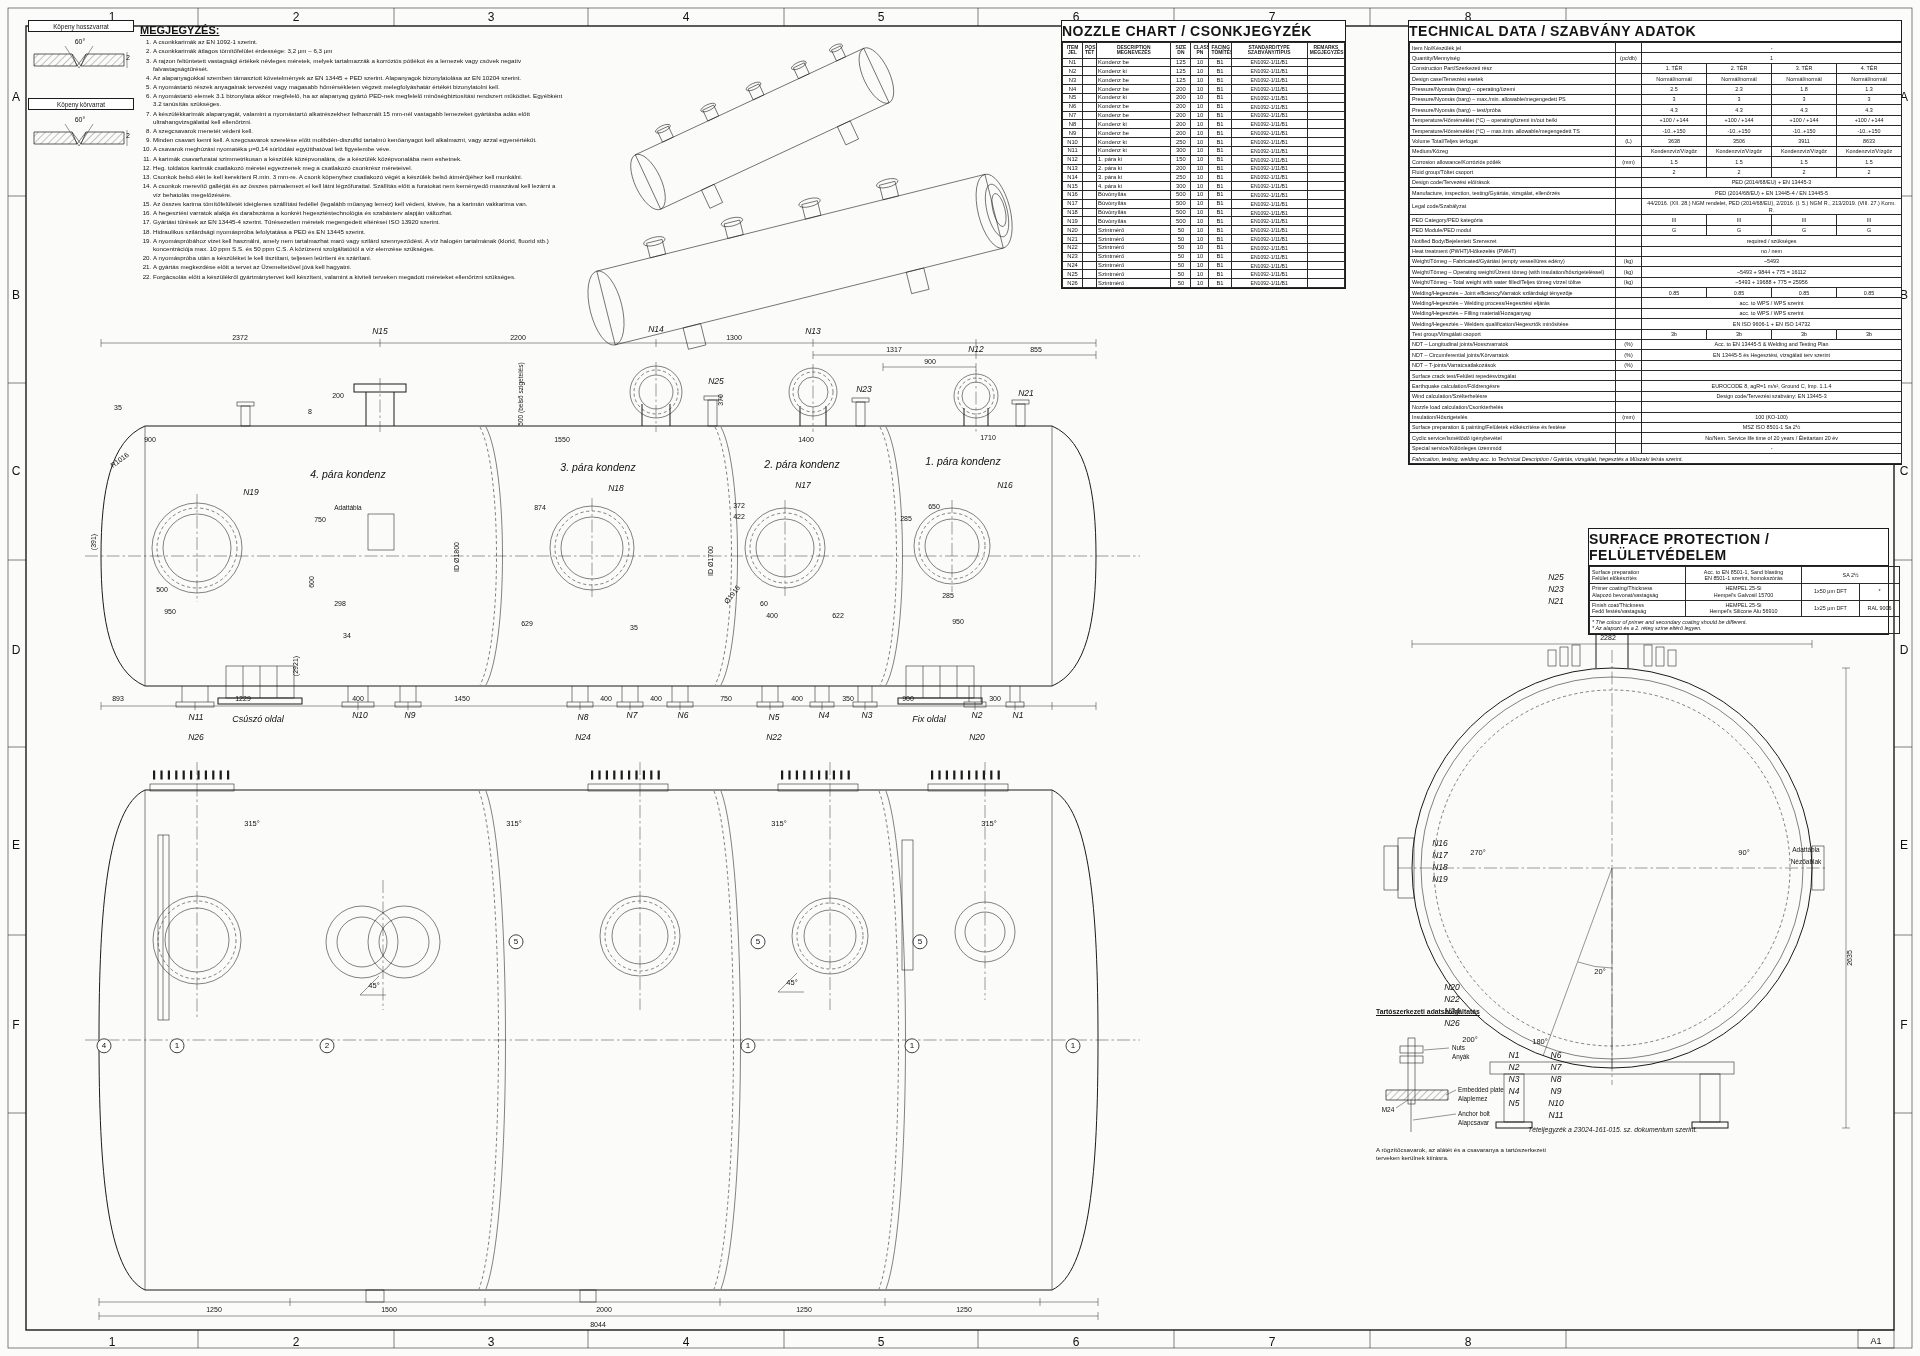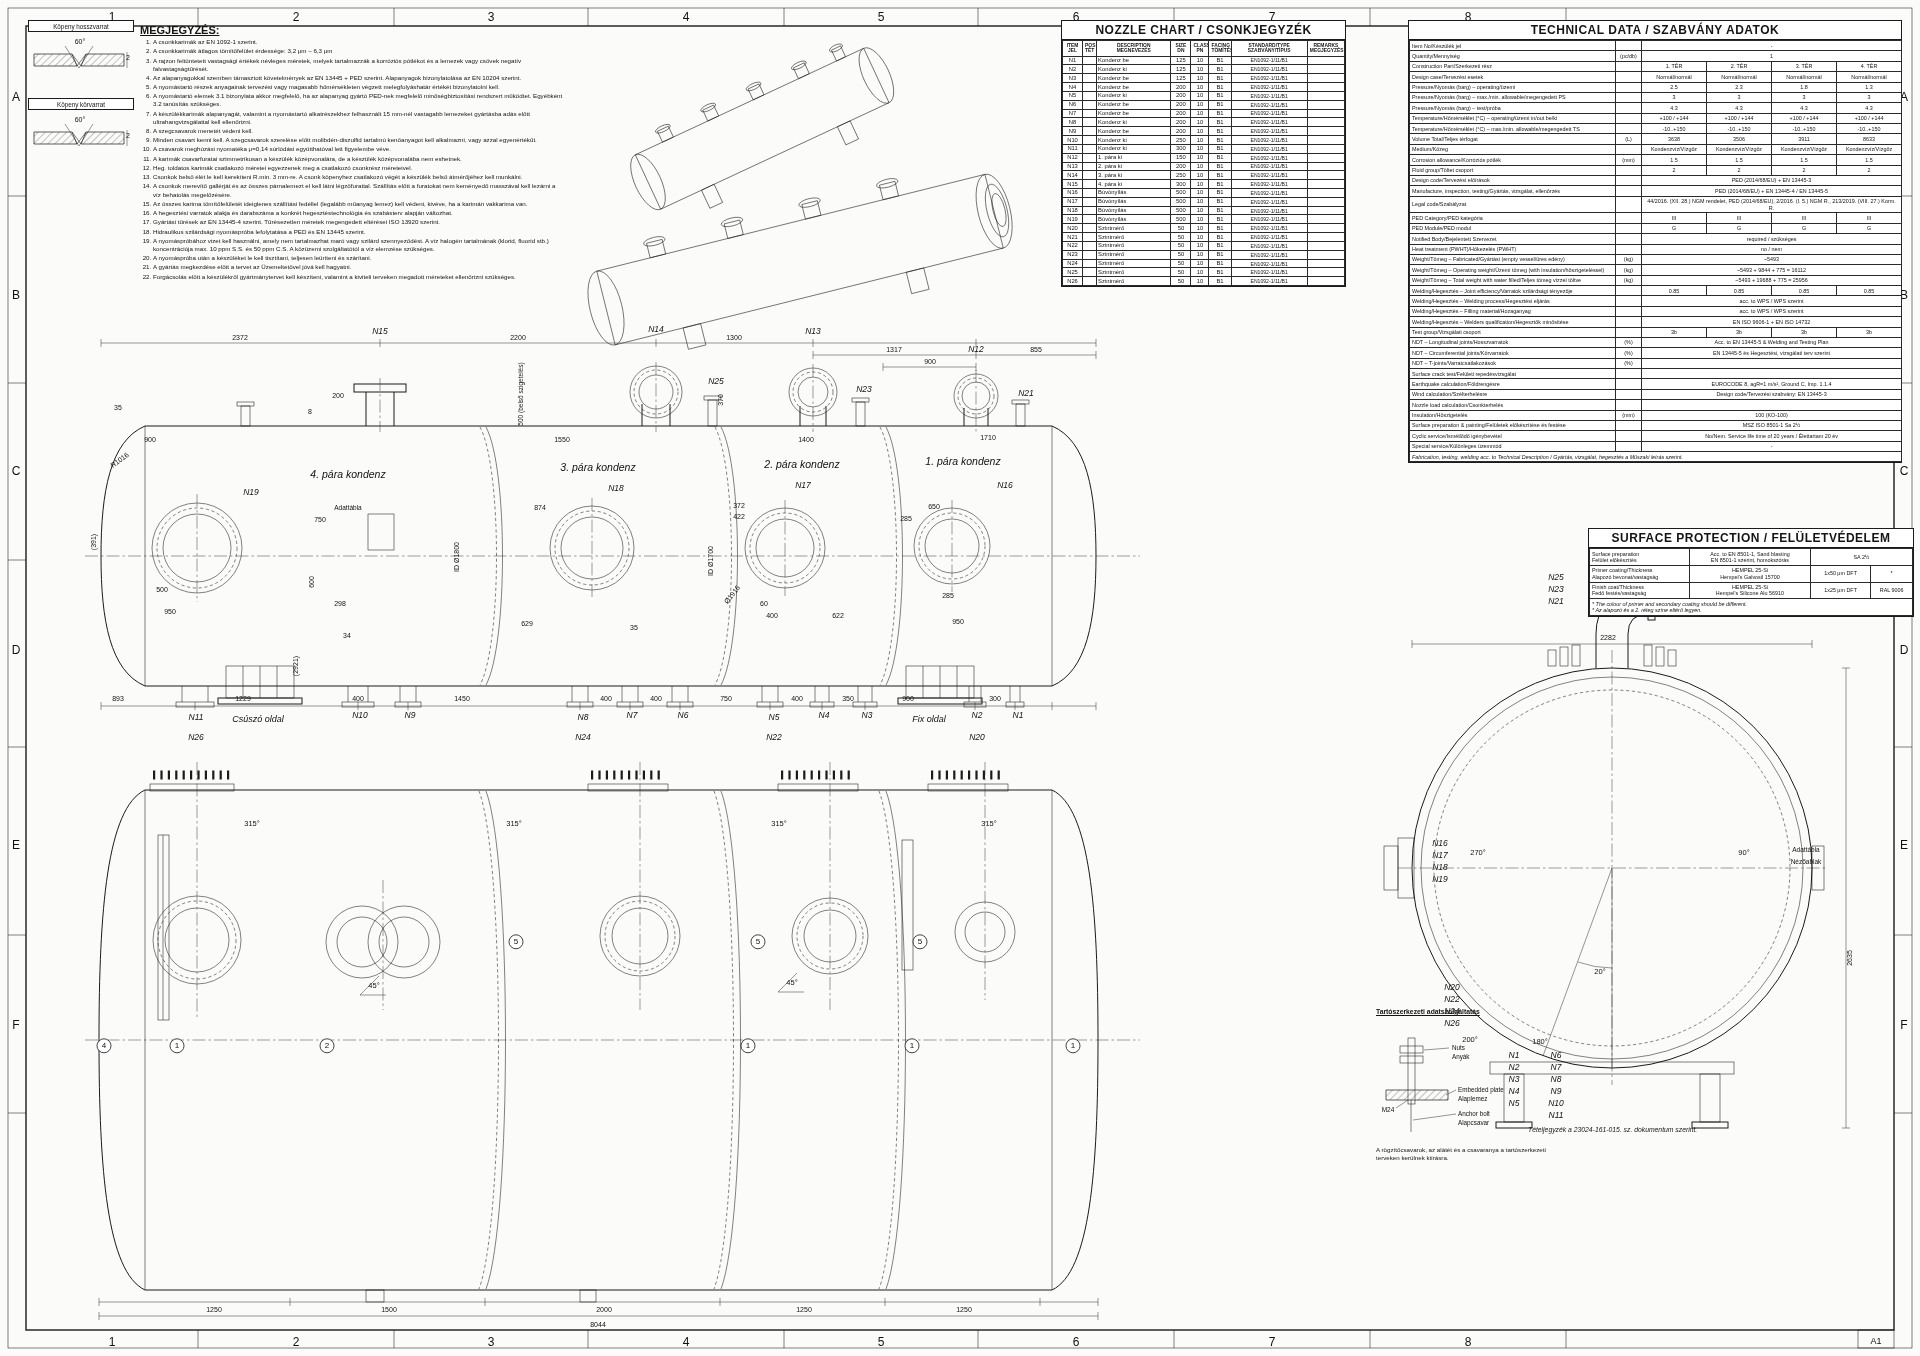--- a/index.html
+++ b/index.html
@@ -1,20 +1,20 @@
 <!DOCTYPE html>
 <html><head>
 <meta charset="utf-8">
 <style>
 *{box-sizing:border-box;margin:0;padding:0;}
 body{margin:0;background:#d8d8d8;}
 #sheet{position:relative;width:1920px;height:1356px;background:#fbfbf9;font-family:"Liberation Sans",sans-serif;color:#141414;overflow:hidden;}
 #sheet svg.canvas{position:absolute;left:0;top:0;}
 .panel{position:absolute;border:1px solid #1b1b1b;background:#fff;}
-.panel .title{font-size:12px;font-weight:bold;text-align:center;border-bottom:1px solid #1b1b1b;padding:2px 0;letter-spacing:.5px;}
+.panel .title{font-size:14px;font-weight:bold;text-align:left;border-bottom:1px solid #1b1b1b;padding:2px 0;letter-spacing:.5px;}
 table{border-collapse:collapse;width:100%;table-layout:fixed;}
 td,th{border:.5px solid #2a2a2a;font-size:5.6px;line-height:1.18;padding:1.5px 2px;white-space:pre-line;overflow:hidden;vertical-align:middle;}
 th{font-size:4.9px;text-align:center;font-weight:bold;}
 #nozzle-table td{text-align:center;padding:.5px 1px;font-size:5.8px;}
 #nozzle-table td:nth-child(3){text-align:left;}
 #nozzle-table td:nth-child(7){font-size:5.1px;}
 #tech-table td{font-size:5.4px;text-align:center;}
 #tech-table td:first-child{text-align:left;}
 #surface-table td{font-size:5.4px;text-align:center;}
 #surface-table td:first-child{text-align:left;}
@@ -1166,21 +1166,21 @@
             <td></td>
             <td colspan="4">-</td>
           </tr>
           <tr>
             <td colspan="6" class="foot">Fabrication, testing, welding acc. to Technical Description / Gyártás, vizsgálat, hegesztés a Műszaki leírás szerint.</td>
           </tr>
         </tbody>
   </table>
 </div>
 
-<div class="panel" style="left:1588px;top:528px;width:326px">
+<div class="panel" style="left:1588px;top:528px;width:301px">
   <div class="title">SURFACE PROTECTION / FELÜLETVÉDELEM</div>
   <table id="surface-table">
     <colgroup>
           <col style="width:96px">
           <col style="width:116px">
           <col style="width:58px">
           <col style="width:40px">
         </colgroup>
     <tbody>
           <tr>

